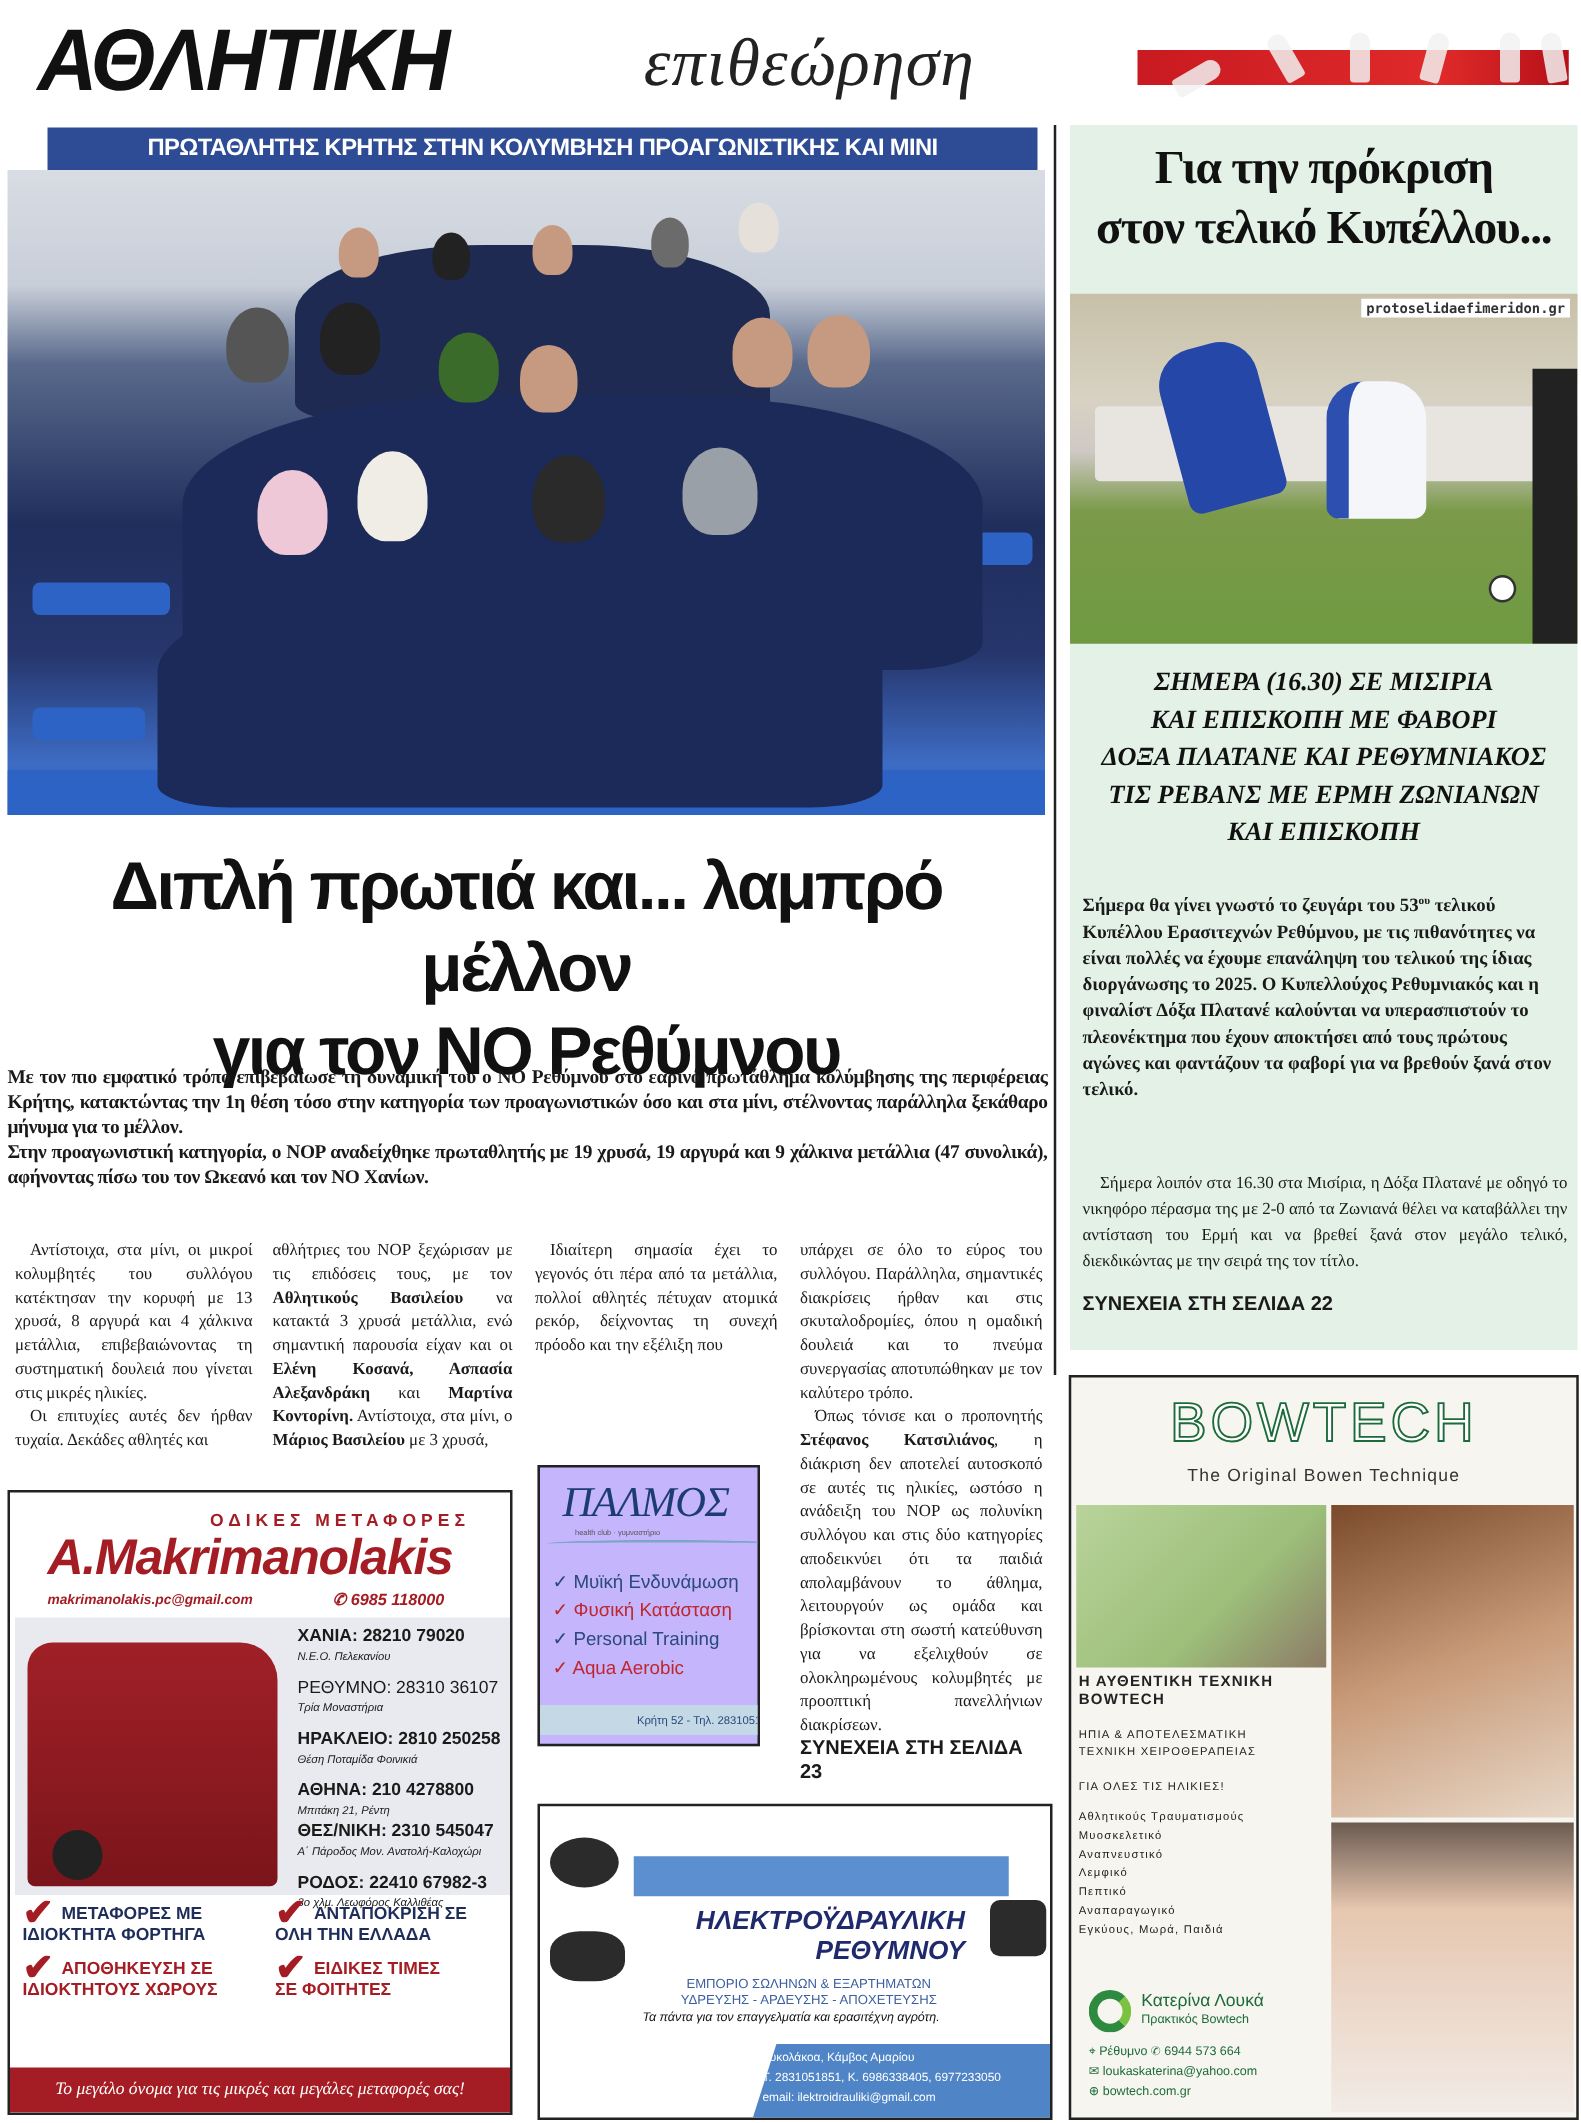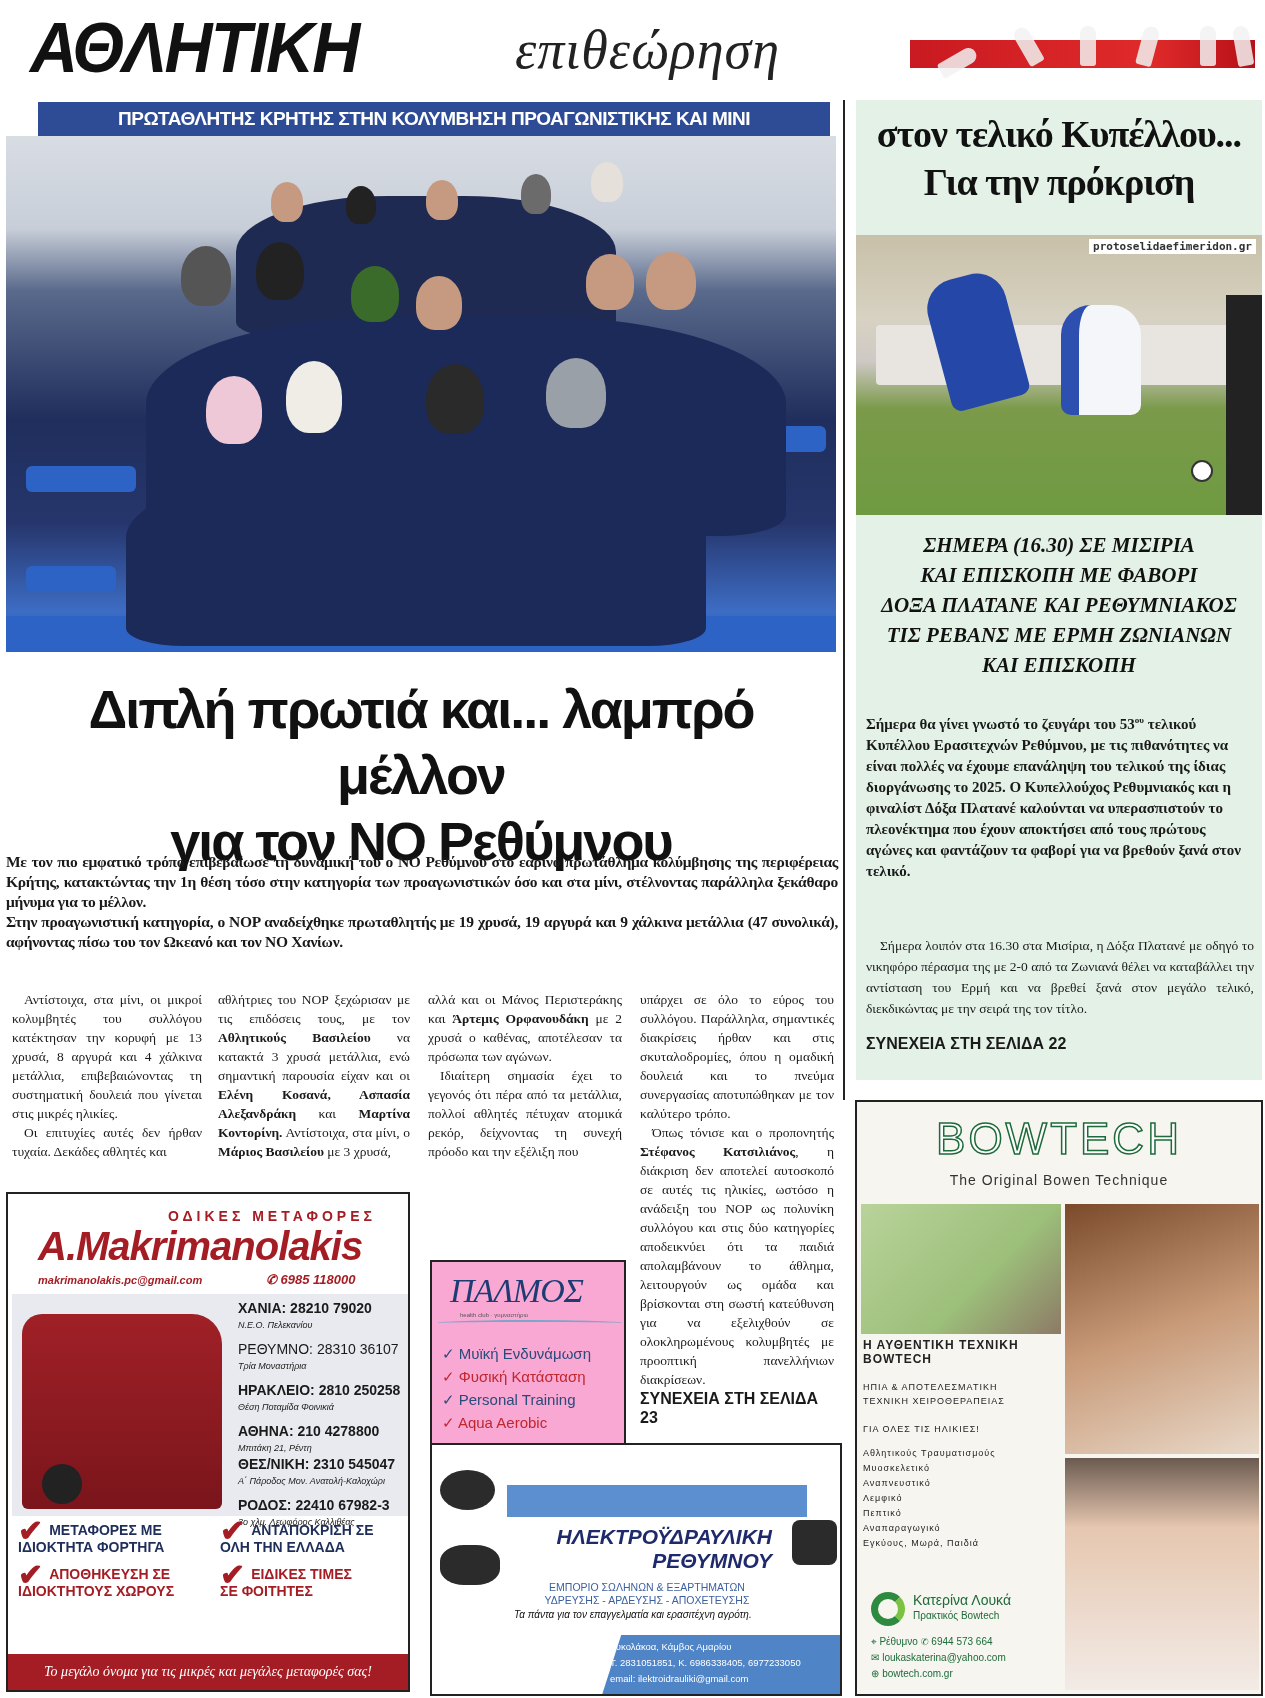--- a/index.html
+++ b/index.html
@@ -30,21 +30,21 @@
 #right-head{left:856px;top:110px;width:406px;text-align:center;font-family:"Liberation Serif",serif;font-weight:bold;font-size:38px;line-height:48px;color:#111;letter-spacing:-1px}
 #soccer-photo{left:856px;top:235px;width:406px;height:280px;background:linear-gradient(180deg,#c8c0a8 0%,#d7d2c2 30%,#cfc9c5 45%,#7b9a4a 62%,#6f9a42 100%);overflow:hidden}
 #watermark{right:6px;top:4px;background:#fff;color:#333;font-family:"DejaVu Sans Mono",monospace;font-weight:bold;font-size:11px;padding:1px 4px}
 #right-sub{left:856px;top:530px;width:406px;text-align:center;font-family:"Liberation Serif",serif;font-weight:bold;font-style:italic;font-size:21px;line-height:30px;color:#111}
 #right-lead{left:866px;top:710px;width:388px;font-weight:bold;font-size:15px;line-height:21px;color:#1a1a1a}
 #right-body{left:866px;top:935px;width:388px;font-size:13.5px;line-height:21px;text-align:justify;text-indent:14px}
 #right-cont{left:866px;top:1035px;width:388px}
 
 .ad{position:absolute;border:2px solid #222;background:#fff;overflow:hidden}
 #ad-truck{left:6px;top:1192px;width:404px;height:500px}
-#ad-palmos{left:430px;top:1260px;width:196px;height:225px;background:#f9a8d4}
+#ad-palmos{left:430px;top:1172px;width:178px;height:225px;background:#c4b5fd}
 #ad-hydro{left:430px;top:1443px;width:412px;height:253px}
 #ad-bowtech{left:855px;top:1100px;width:408px;height:596px;background:#f7f5f0}
 .sans{font-family:"Liberation Sans",sans-serif}
 </style>
 </head>
 <body>
 
 <div class="abs" id="mast-title">ΑΘΛΗΤΙΚΗ</div>
 <div class="abs" id="mast-sub">επιθεώρηση</div>
 <div class="abs" id="mast-band">
@@ -95,33 +95,32 @@
 </div>
 
 <div class="col" style="left:12px;top:990px;width:190px">
   <p>Αντίστοιχα, στα μίνι, οι μικροί κολυμβητές του συλλόγου κατέκτησαν την κορυφή με 13 χρυσά, 8 αργυρά και 4 χάλκινα μετάλλια, επιβεβαιώνοντας τη συστηματική δουλειά που γίνεται στις μικρές ηλικίες.</p>
   <p>Οι επιτυχίες αυτές δεν ήρθαν τυχαία. Δεκάδες αθλητές και</p>
 </div>
 <div class="col" style="left:218px;top:990px;width:192px;text-indent:0">
   <span>αθλήτριες του ΝΟΡ ξεχώρισαν με τις επιδόσεις τους, με τον </span><b>Αθλητικούς Βασιλείου</b><span> να κατακτά 3 χρυσά μετάλλια, ενώ σημαντική παρουσία είχαν και οι </span><b>Ελένη Κοσανά, Ασπασία Αλεξανδράκη</b><span> και </span><b>Μαρτίνα Κοντορίνη.</b><span> Αντίστοιχα, στα μίνι, ο </span><b>Μάριος Βασιλείου</b><span> με 3 χρυσά,</span>
 </div>
 <div class="col" style="left:428px;top:990px;width:194px">
-  <div><span>αλλά και οι Μάνος Περιστεράκης και </span><b>Άρτεμις Ορφανουδάκη</b><span> με 2 χρυσά ο καθένας, αποτέλεσαν τα πρόσωπα των αγώνων.</span></div>
   <p>Ιδιαίτερη σημασία έχει το γεγονός ότι πέρα από τα μετάλλια, πολλοί αθλητές πέτυχαν ατομικά ρεκόρ, δείχνοντας τη συνεχή πρόοδο και την εξέλιξη που</p>
 </div>
 <div class="col" style="left:640px;top:990px;width:194px">
   <div>υπάρχει σε όλο το εύρος του συλλόγου. Παράλληλα, σημαντικές διακρίσεις ήρθαν και στις σκυταλοδρομίες, όπου η ομαδική δουλειά και το πνεύμα συνεργασίας αποτυπώθηκαν με τον καλύτερο τρόπο.</div>
   <p><span>Όπως τόνισε και ο προπονητής </span><b>Στέφανος Κατσιλιάνος</b><span>, η διάκριση δεν αποτελεί αυτοσκοπό σε αυτές τις ηλικίες, ωστόσο η ανάδειξη του ΝΟΡ ως πολυνίκη συλλόγου και στις δύο κατηγορίες αποδεικνύει ότι τα παιδιά απολαμβάνουν το άθλημα, λειτουργούν ως ομάδα και βρίσκονται στη σωστή κατεύθυνση για να εξελιχθούν σε ολοκληρωμένους κολυμβητές με προοπτική πανελλήνιων διακρίσεων.</span></p>
   <div class="cont">ΣΥΝΕΧΕΙΑ ΣΤΗ ΣΕΛΙΔΑ 23</div>
 </div>
 
 <div class="abs" id="right-box"></div>
 <div class="abs" id="right-head">
+  <div>Για την πρόκριση</div>
   <div>στον τελικό Κυπέλλου...</div>
-  <div>Για την πρόκριση</div>
 </div>
 <div class="abs" id="soccer-photo">
   <div class="abs" id="watermark">protoselidaefimeridon.gr</div>
   <div class="abs" style="left:20px;top:90px;width:360px;height:60px;background:#e8e4e0;border-radius:4px"></div>
   <div class="abs" style="left:80px;top:40px;width:80px;height:130px;background:#2547a8;border-radius:30px 30px 10px 10px;transform:rotate(-15deg)"></div>
   <div class="abs" style="left:205px;top:70px;width:80px;height:110px;background:#f4f6fa;border-radius:30px 30px 10px 10px;border-left:18px solid #2d4fb0"></div>
   <div class="abs" style="left:335px;top:225px;width:22px;height:22px;background:#fff;border-radius:50%;border:2px solid #333"></div>
   <div class="abs" style="left:370px;top:60px;width:36px;height:220px;background:#222"></div>
 </div>
 <div class="abs" id="right-sub">

